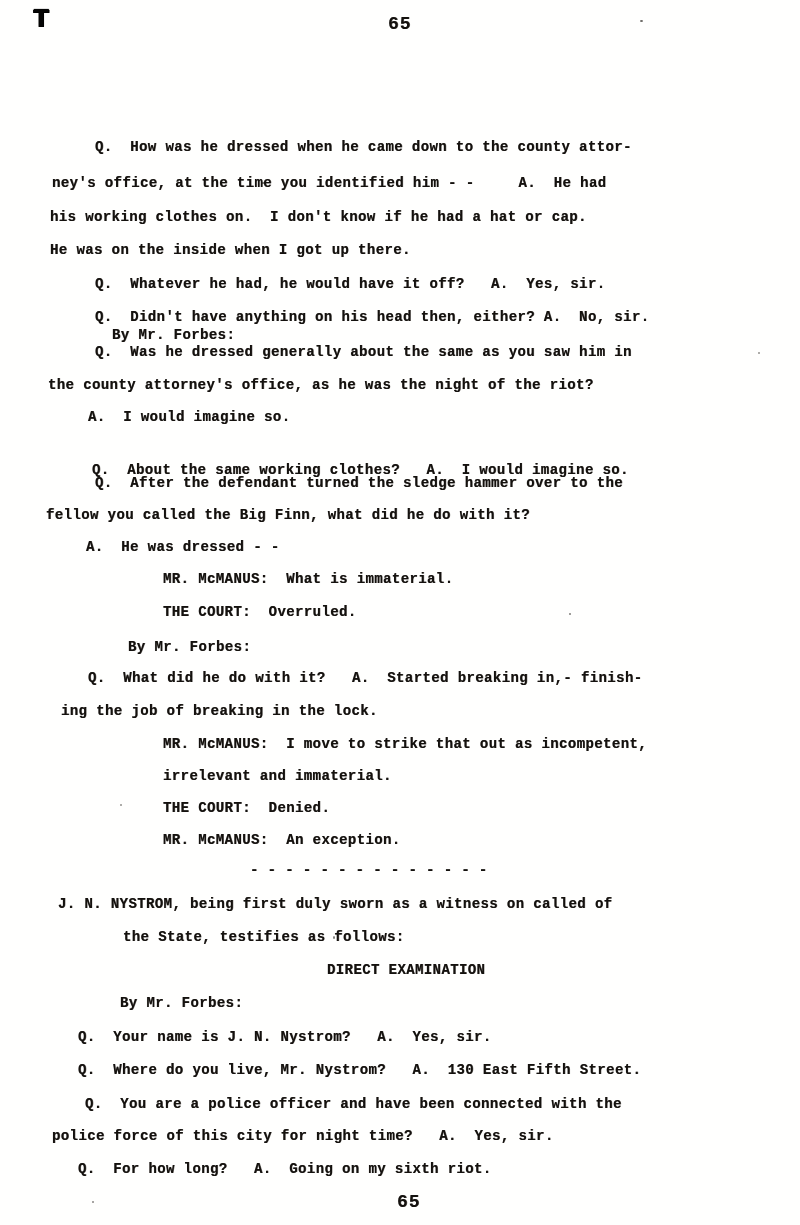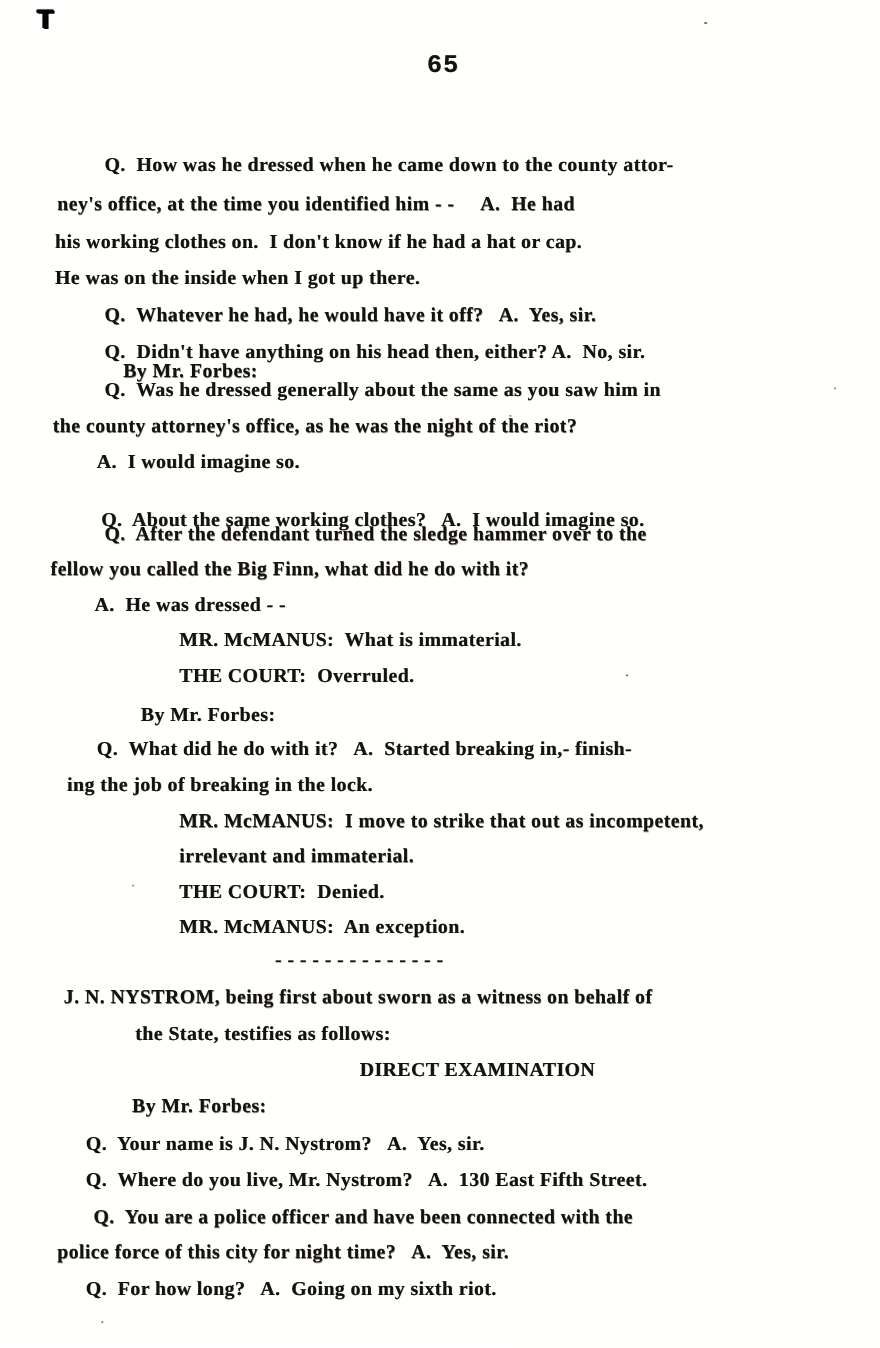--- a/index.html
+++ b/index.html
@@ -13,32 +13,30 @@
     height: 1225px;
     background: #fffffe;
     overflow: hidden;
     font-family: "Liberation Mono", "DejaVu Sans Mono", monospace;
     font-weight: 700;
     color: #14110e;
   }
   .line {
     position: absolute;
     white-space: pre;
-    font-size: 18px;
+    font-size: 14px;
     letter-spacing: 0.4px;
     line-height: 1.1;
     text-shadow: 0.4px 0.4px 0 rgba(25, 20, 15, 0.55), -0.2px 0 0 rgba(25,20,15,0.25);
-    font-family: Liberation Serif, serif;
   }
   .page-num {
     position: absolute;
-    font-size: 23px;
+    font-size: 18px;
     letter-spacing: 1px;
     text-shadow: 0.4px 0.4px 0 rgba(25, 20, 15, 0.55);
-    margin-top: 32px;
   }
   .ink-mark {
     position: absolute;
     left: 34px;
     top: 6px;
     font-size: 24px;
     font-weight: 900;
     color: #050505;
     transform: scaleY(1.05) scaleX(1.15);
     text-shadow: 0 0 1px #000, 0.8px 0.8px 0 #000, -0.5px 0.5px 0 #000;
@@ -84,21 +82,21 @@
       <div class="line" style="left: 163px; top: 572px;">MR. McMANUS:  What is immaterial.</div>
       <div class="line" style="left: 163px; top: 605px;">THE COURT:  Overruled.</div>
       <div class="line" style="left: 128px; top: 640px;">By Mr. Forbes:</div>
       <div class="line" style="left: 88px; top: 671px;">Q.  What did he do with it?   A.  Started breaking in,- finish-</div>
       <div class="line" style="left: 42px; top: 704px; margin-left: 19px;">ing the job of breaking in the lock.</div>
       <div class="line" style="left: 163px; top: 737px;">MR. McMANUS:  I move to strike that out as incompetent,</div>
       <div class="line" style="left: 163px; top: 769px;">irrelevant and immaterial.</div>
       <div class="line" style="left: 163px; top: 801px;">THE COURT:  Denied.</div>
       <div class="line" style="left: 163px; top: 833px;">MR. McMANUS:  An exception.</div>
       <div class="line" style="left: 250px; top: 863px;">- - - - - - - - - - - - - -</div>
-      <div class="line" style="left: 58px; top: 897px;">J. N. NYSTROM, being first about sworn as a witness on behalf of</div>
+      <div class="line" style="left: 58px; top: 897px;">J. N. NYSTROM, being first duly sworn as a witness on called of</div>
       <div class="line" style="left: 123px; top: 930px;">the State, testifies as follows:</div>
       <div class="line" style="left: 327px; top: 963px;">DIRECT EXAMINATION</div>
       <div class="line" style="left: 120px; top: 996px;">By Mr. Forbes:</div>
       <div class="line" style="left: 78px; top: 1030px;">Q.  Your name is J. N. Nystrom?   A.  Yes, sir.</div>
       <div class="line" style="left: 78px; top: 1063px;">Q.  Where do you live, Mr. Nystrom?   A.  130 East Fifth Street.</div>
       <div class="line" style="left: 85px; top: 1097px;">Q.  You are a police officer and have been connected with the</div>
       <div class="line" style="left: 52px; top: 1129px;">police force of this city for night time?   A.  Yes, sir.</div>
       <div class="line" style="left: 78px; top: 1162px;">Q.  For how long?   A.  Going on my sixth riot.</div>
     </div>
 

